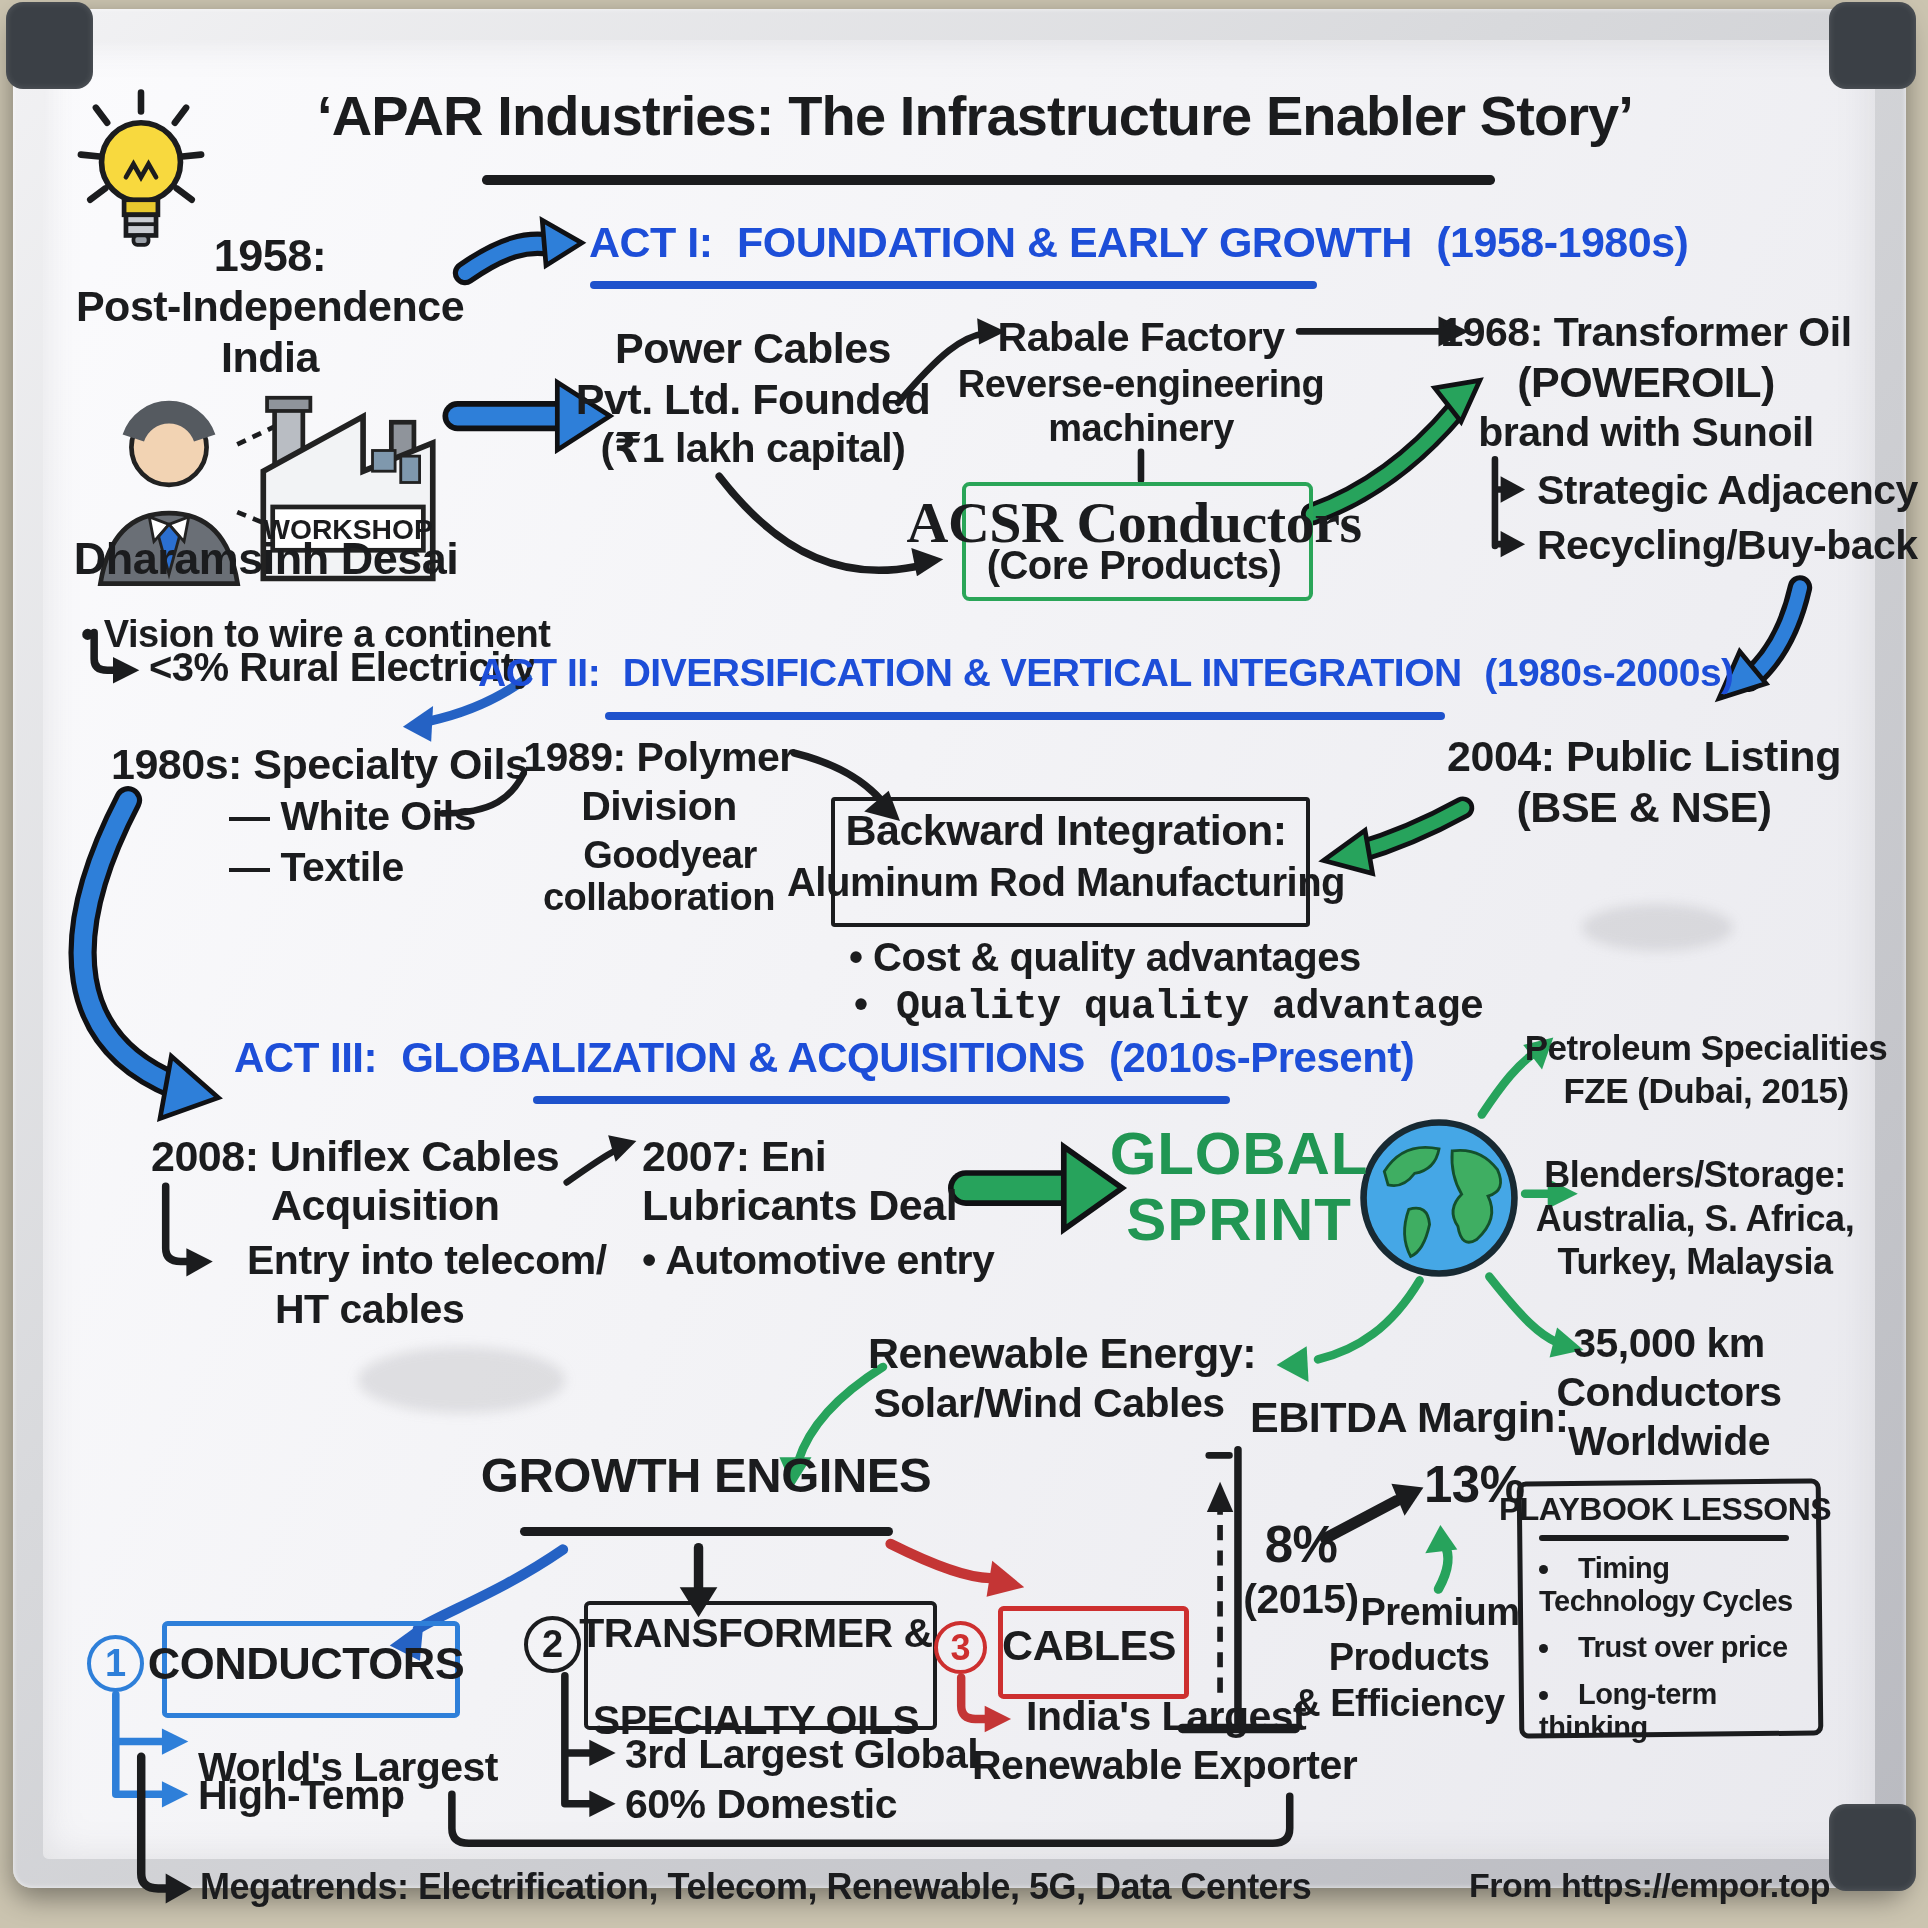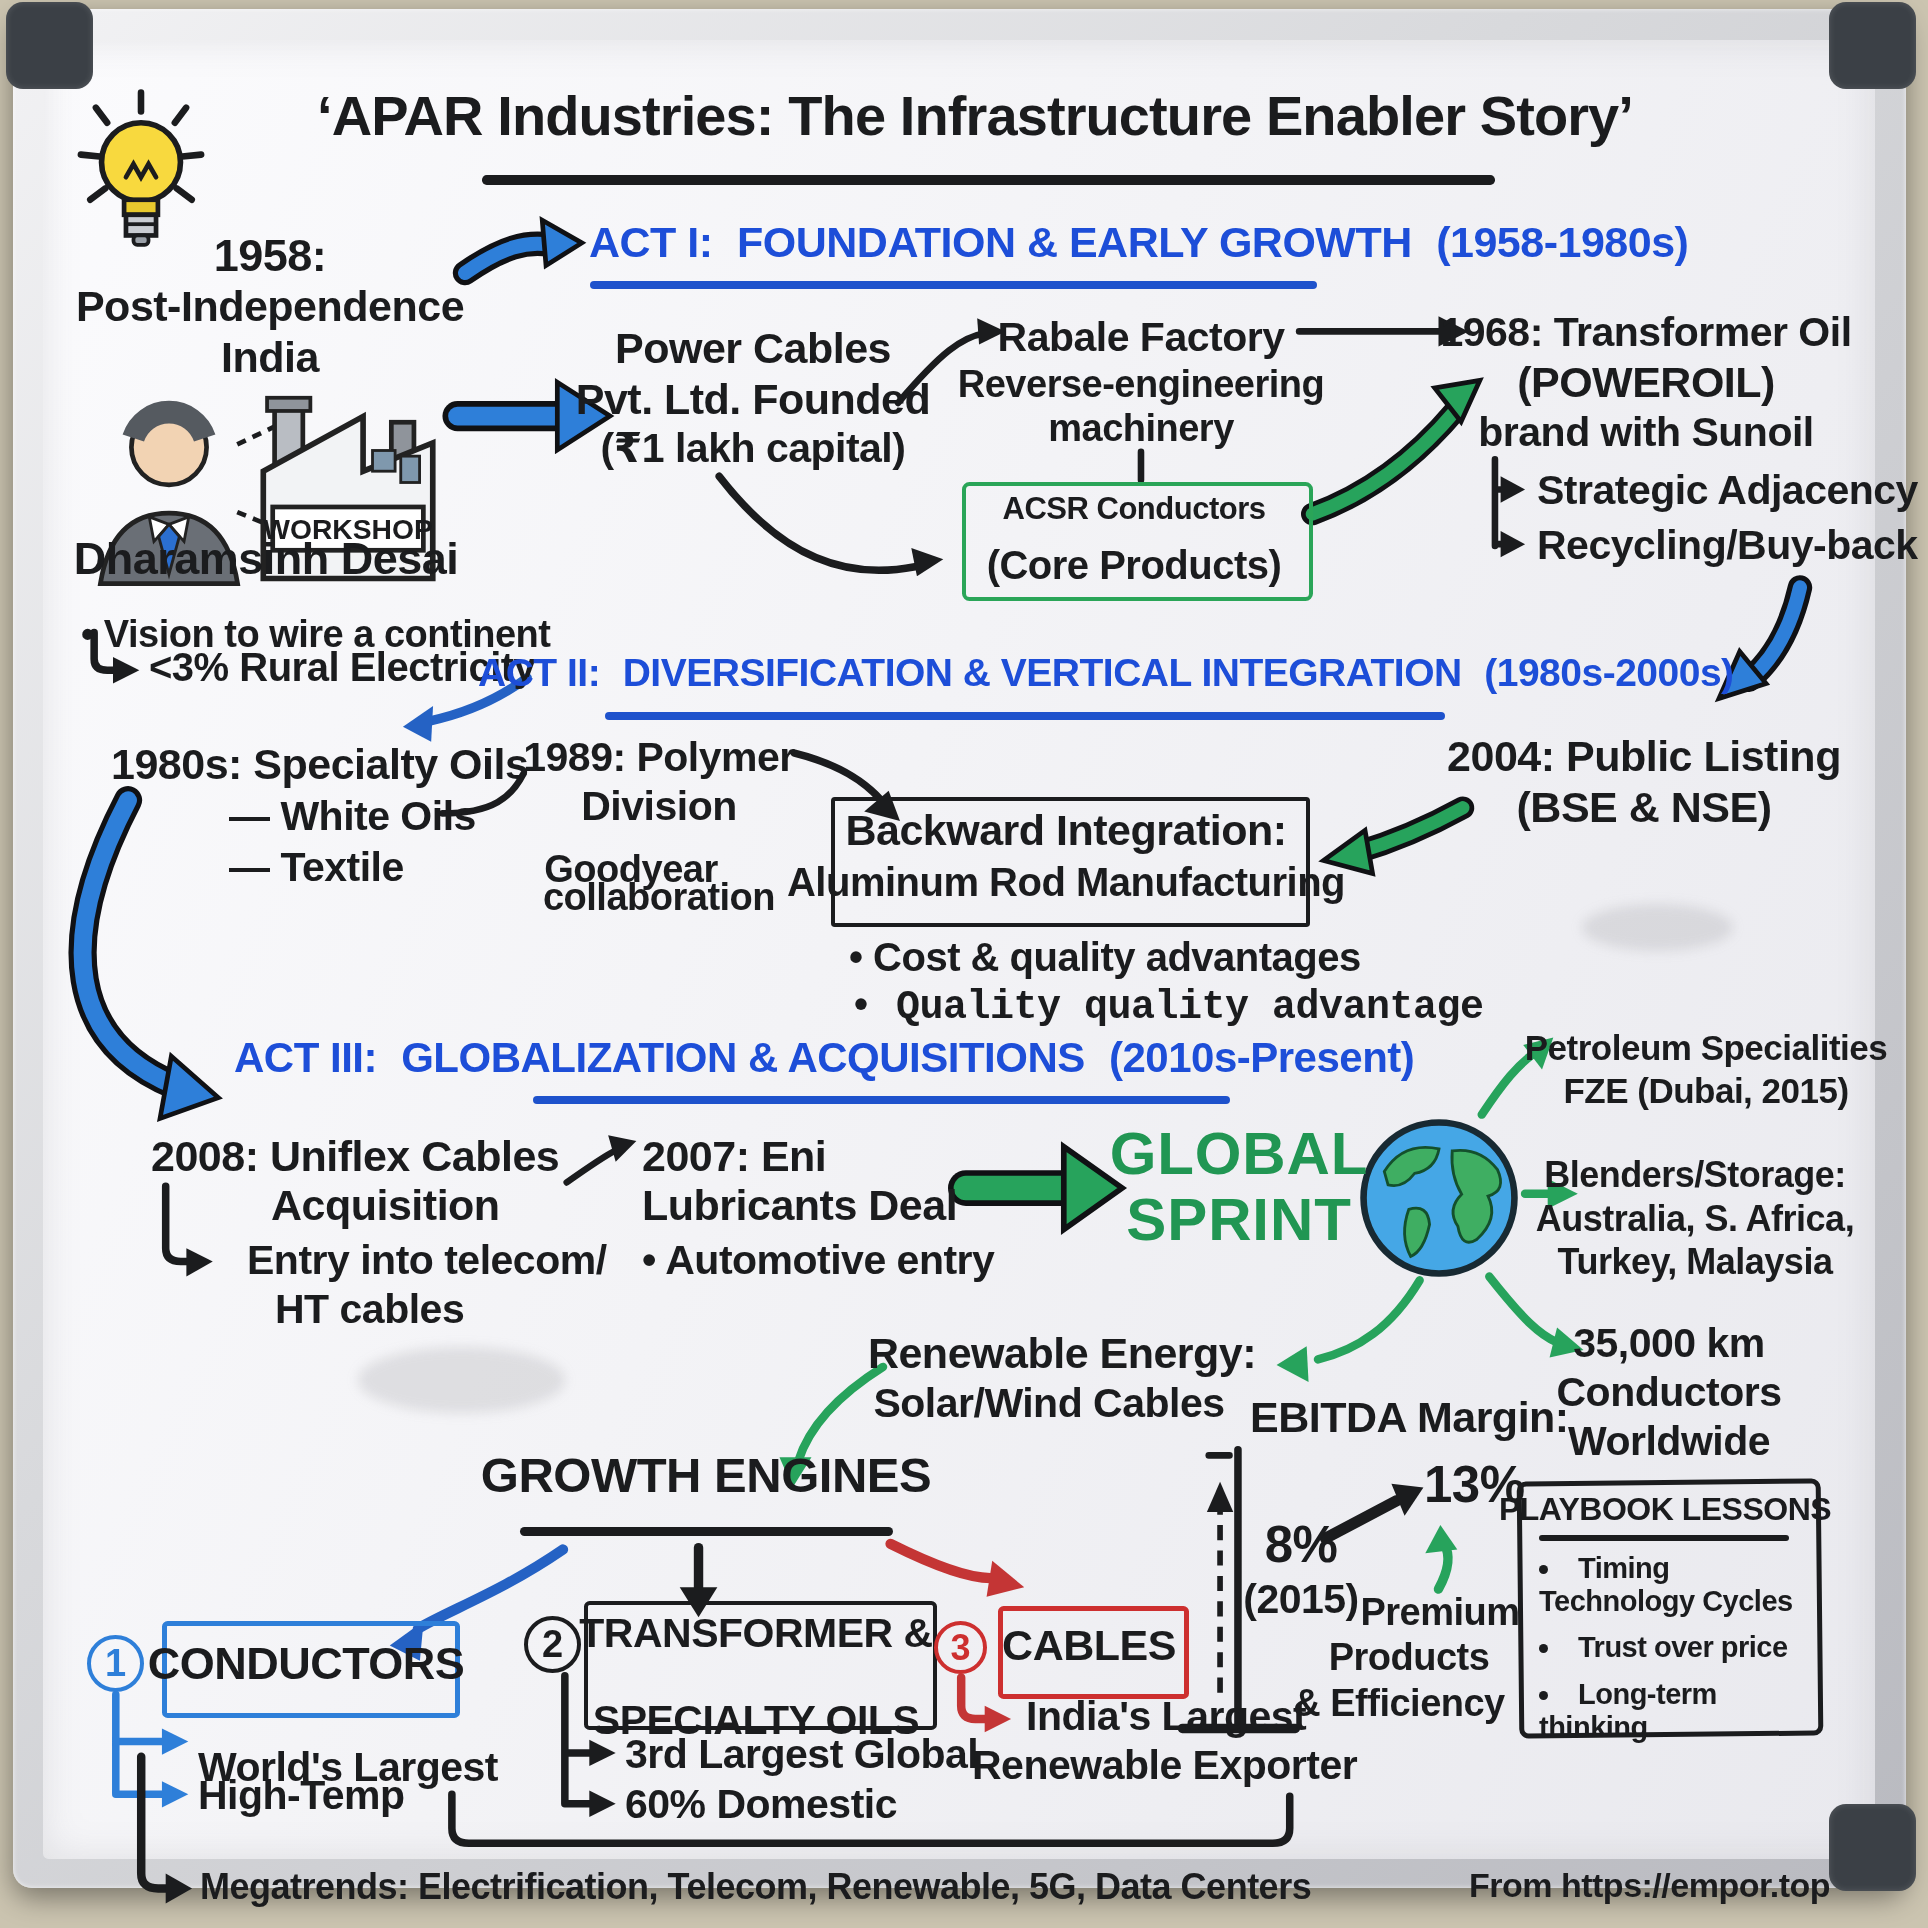--- a/index.html
+++ b/index.html
@@ -213,21 +213,21 @@
   <div class="t cx" style="left:753px;top:427px;font-size:41px;">(₹1 lakh capital)</div>
 </div>
 
 <div>
   <div class="t cx" style="left:1141px;top:316px;font-size:41px;">Rabale Factory</div>
   <div class="t cx" style="left:1141px;top:365px;font-size:38px;">Reverse-engineering</div>
   <div class="t cx" style="left:1141px;top:409px;font-size:38px;">machinery</div>
 </div>
 
 <div class="box" style="left:962px;top:482px;width:343px;height:111px;border-color:#2aa558;border-radius:7.5px;"></div>
-<div class="t cx" style="left:1134px;top:493px;font-size:31px;">ACSR Conductors</div>
+<div class="t cx" style="left:1134px;top:493px;font-size:58px;font-family:Liberation Serif, serif;">ACSR Conductors</div>
 <div class="t cx" style="left:1134px;top:544px;font-size:40px;">(Core Products)</div>
 
 <div>
   <div class="t cx" style="left:1646px;top:311px;font-size:41px;">1968: Transformer Oil</div>
   <div class="t cx" style="left:1646px;top:360px;font-size:43px;">(POWEROIL)</div>
   <div class="t cx" style="left:1646px;top:411px;font-size:41px;">brand with Sunoil</div>
   <div class="t" style="left:1537px;top:469px;font-size:41px;">Strategic Adjacency</div>
   <div class="t" style="left:1537px;top:524px;font-size:41px;">Recycling/Buy-back</div>
 </div>
 
@@ -240,21 +240,21 @@
 
 <div>
   <div class="t" style="left:111px;top:742px;font-size:43px;">1980s: Specialty Oils</div>
   <div class="t" style="left:229px;top:795px;font-size:41px;">— White Oils</div>
   <div class="t" style="left:229px;top:846px;font-size:41px;">— Textile</div>
 </div>
 
 <div>
   <div class="t cx" style="left:659px;top:736px;font-size:41px;">1989: Polymer</div>
   <div class="t cx" style="left:659px;top:785px;font-size:41px;">Division</div>
-  <div class="t cx" style="left:631px;top:836px;font-size:38px;margin-top:14px;">Goodyear</div>
+  <div class="t cx" style="left:670px;top:836px;font-size:38px;">Goodyear</div>
   <div class="t cx" style="left:659px;top:878px;font-size:38px;">collaboration</div>
 </div>
 
 <div class="box" style="left:831px;top:797px;width:471px;height:122px;border-radius:3.8px;"></div>
 <div class="t cx" style="left:1066px;top:808px;font-size:43px;">Backward Integration:</div>
 <div class="t cx" style="left:1066px;top:861px;font-size:40px;">Aluminum Rod Manufacturing</div>
 <div class="t" style="left:849px;top:936px;font-size:40px;">• Cost &amp; quality advantages</div>
 <div class="t" style="left:849px;top:987px;font-size:40px;font-family:Liberation Mono, monospace;">• Quality quality advantage</div>
 
 <div>

